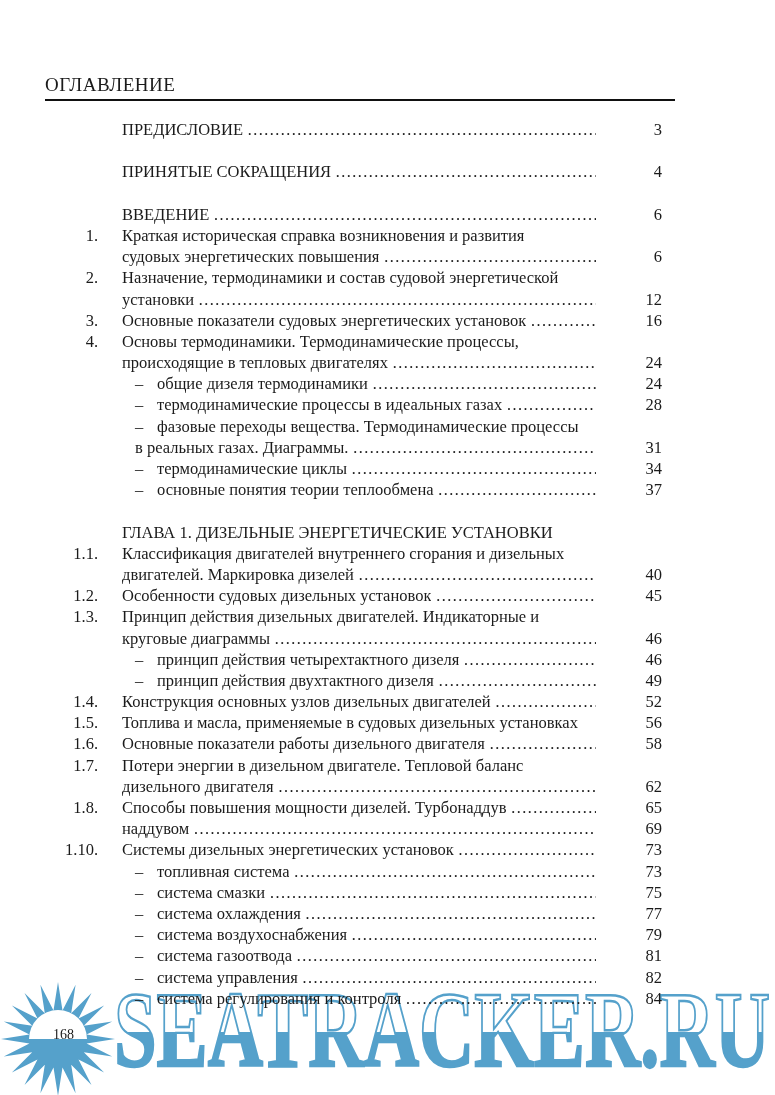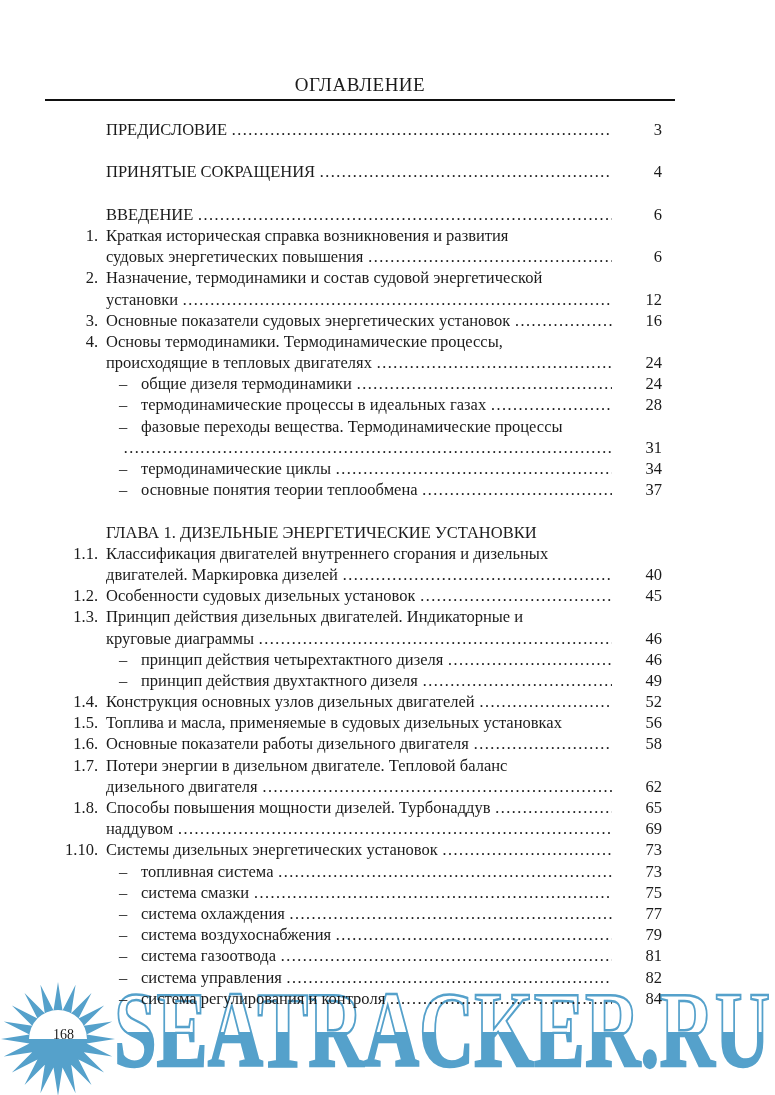--- a/index.html
+++ b/index.html
@@ -8,38 +8,39 @@
     width:775px;height:1095px;
     background:#ffffff;
     font-family:"Liberation Serif","DejaVu Serif",serif;
     color:#1b1b1b;
     overflow:hidden;
     box-sizing:border-box;
     padding:74px 100px 0 45px;
   }
   .content{position:relative;z-index:2;}
   .title{
-    text-align:center;
+    text-align:left;
     font-size:19px;
     letter-spacing:0.5px;
     line-height:22px;
   }
   .rule{
     border:none;
     border-top:2px solid #111;
     margin:3px 0 0 0;
   }
   #toc{margin-top:18px;font-size:16.5px;}
   .row{
     display:flex;
     line-height:21.2px;
     height:21.2px;
     padding-right:13px;
     overflow:hidden;
     align-items:baseline;
+    gap:16px;
   }
   .num{width:53px;flex:none;text-align:right;white-space:nowrap;}
   .body{margin-left:8px;flex:1;display:flex;min-width:0;}
   .body.ind{padding-left:13px;}
   .dash{width:22px;flex:none;}
   .t{white-space:nowrap;flex:none;max-width:100%;overflow:hidden;}
   .dots{flex:1;overflow:hidden;white-space:nowrap;min-width:0;margin-left:4px;}
   .fill{flex:1;}
   .pg{width:50px;flex:none;text-align:right;white-space:nowrap;}
   .pagenum{
@@ -187,20 +188,21 @@
           <span class="body ind">
             <span class="dash">–</span>
             <span class="t">фазовые переходы вещества. Термодинамические процессы</span>
             <span class="fill"></span>
           </span>
           <span class="pg"></span>
         </div>
         <div class="row">
           <span class="num"></span>
           <span class="body ind">
+            <span class="t">в реальных газах. Диаграммы.</span>
             <span class="dots">……………………………………………………………………………………………………………………</span>
           </span>
           <span class="pg">31</span>
         </div>
         <div class="row">
           <span class="num"></span>
           <span class="body ind">
             <span class="dash">–</span>
             <span class="t">термодинамические циклы</span>
             <span class="dots">……………………………………………………………………………………………………………………</span>

